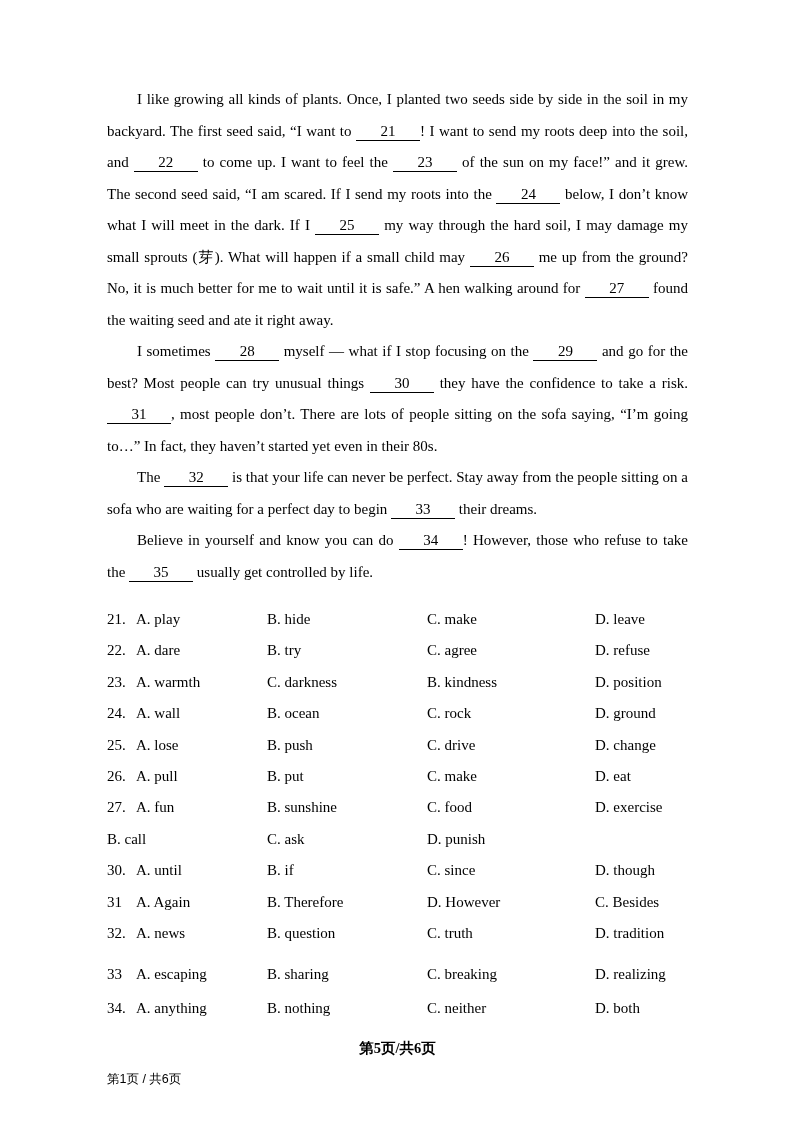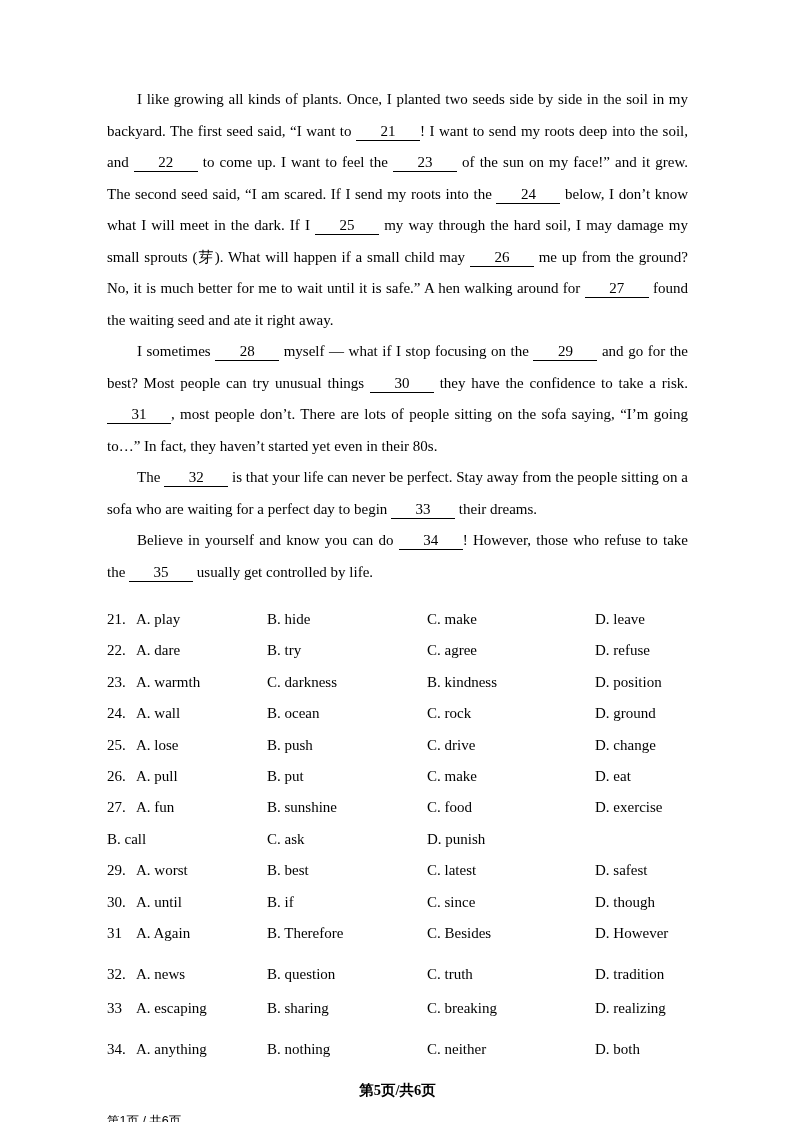--- a/index.html
+++ b/index.html
@@ -123,36 +123,30 @@
           <div class="opt-cell"><span>B. sunshine</span></div>
           <div class="opt-cell"><span>C. food</span></div>
           <div class="opt-cell"><span>D. exercise</span></div>
         </div>
         <div class="opt-row">
           <div class="opt-cell"><span>B. call</span></div>
           <div class="opt-cell"><span>C. ask</span></div>
           <div class="opt-cell"><span>D. punish</span></div>
         </div>
         <div class="opt-row">
-          <div class="opt-cell"><span class="q-num">29.</span><span>A. worst</span></div>
-          <div class="opt-cell"><span>B. best</span></div>
-          <div class="opt-cell"><span>C. latest</span></div>
-          <div class="opt-cell"><span>D. safest</span></div>
-        </div>
-        <div class="opt-row">
           <div class="opt-cell"><span class="q-num">30.</span><span>A. until</span></div>
           <div class="opt-cell"><span>B. if</span></div>
           <div class="opt-cell"><span>C. since</span></div>
           <div class="opt-cell"><span>D. though</span></div>
         </div>
         <div class="opt-row">
           <div class="opt-cell"><span class="q-num">31</span><span>A. Again</span></div>
           <div class="opt-cell"><span>B. Therefore</span></div>
+          <div class="opt-cell"><span>D. However</span></div>
           <div class="opt-cell"><span>C. Besides</span></div>
-          <div class="opt-cell"><span>D. However</span></div>
         </div>
         <div class="opt-row">
           <div class="opt-cell"><span class="q-num">32.</span><span>A. news</span></div>
           <div class="opt-cell"><span>B. question</span></div>
           <div class="opt-cell"><span>C. truth</span></div>
           <div class="opt-cell"><span>D. tradition</span></div>
         </div>
         <div class="opt-row">
           <div class="opt-cell"><span class="q-num">33</span><span>A. escaping</span></div>
           <div class="opt-cell"><span>B. sharing</span></div>

